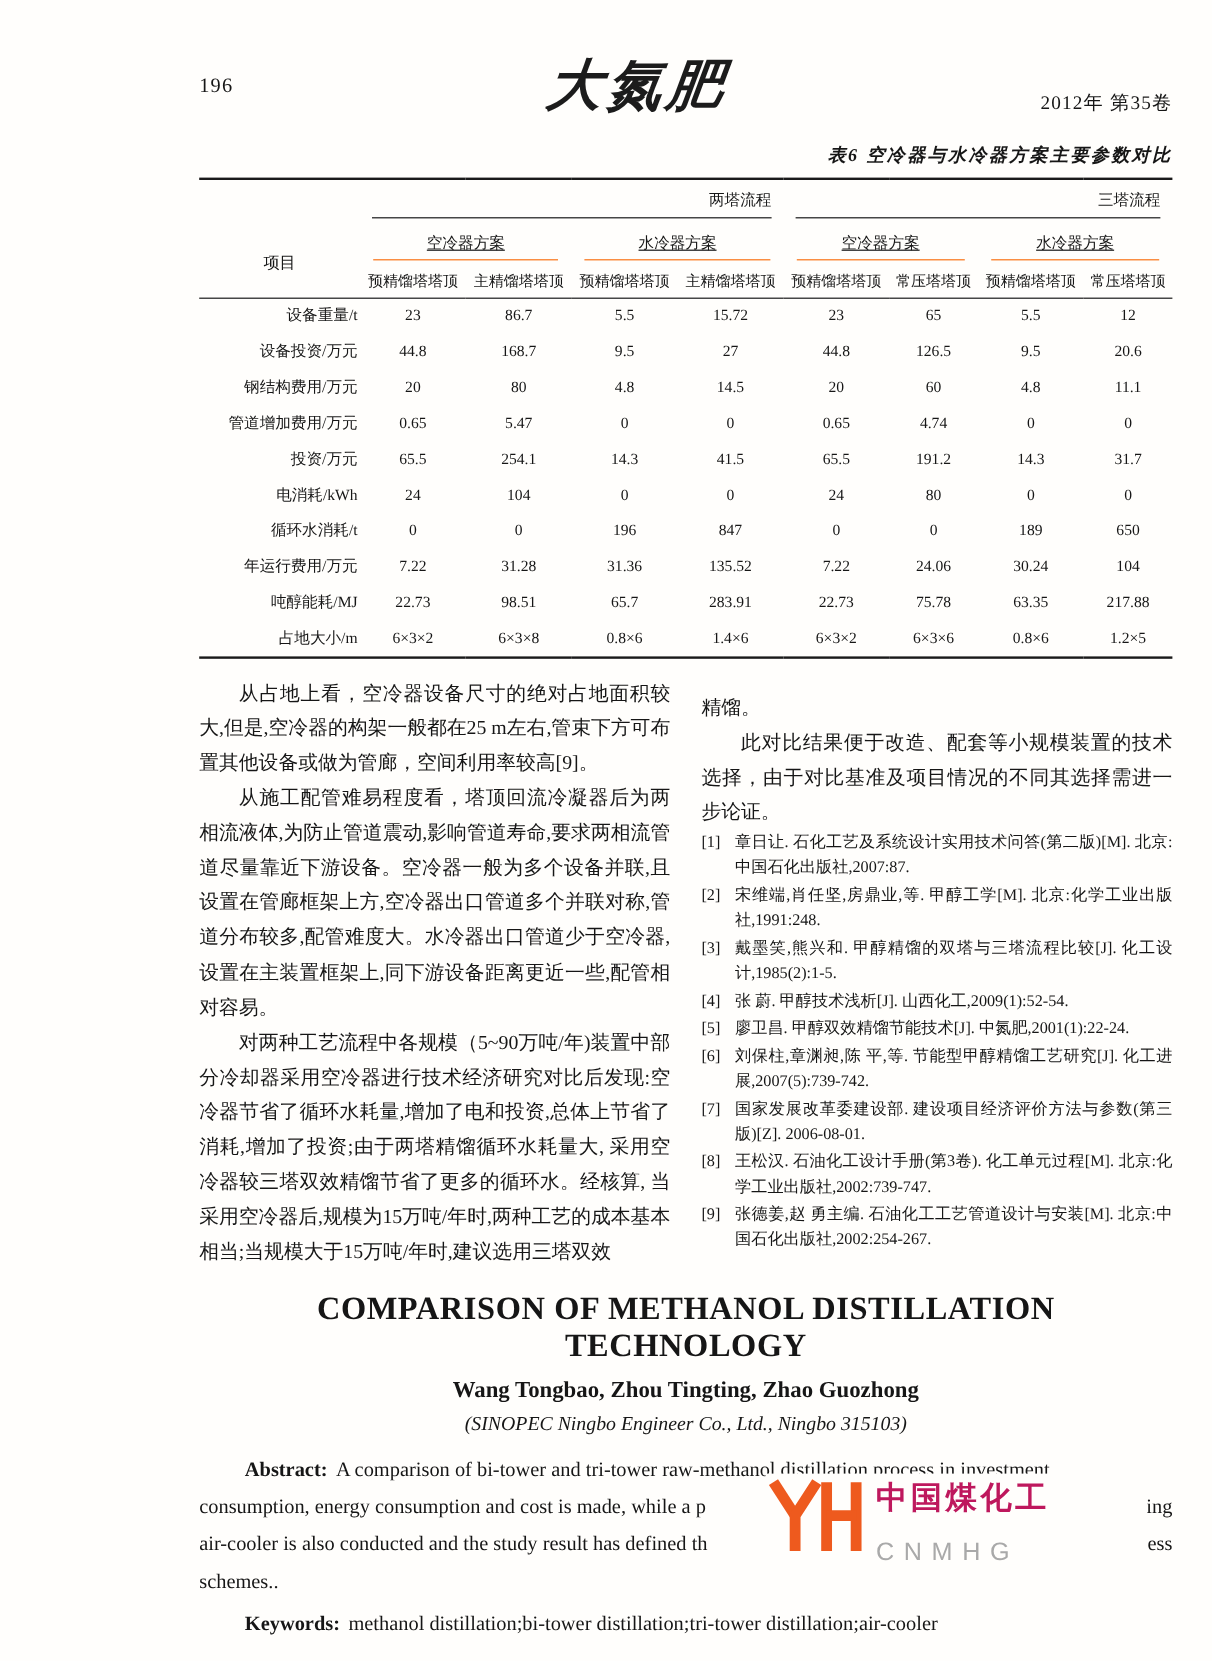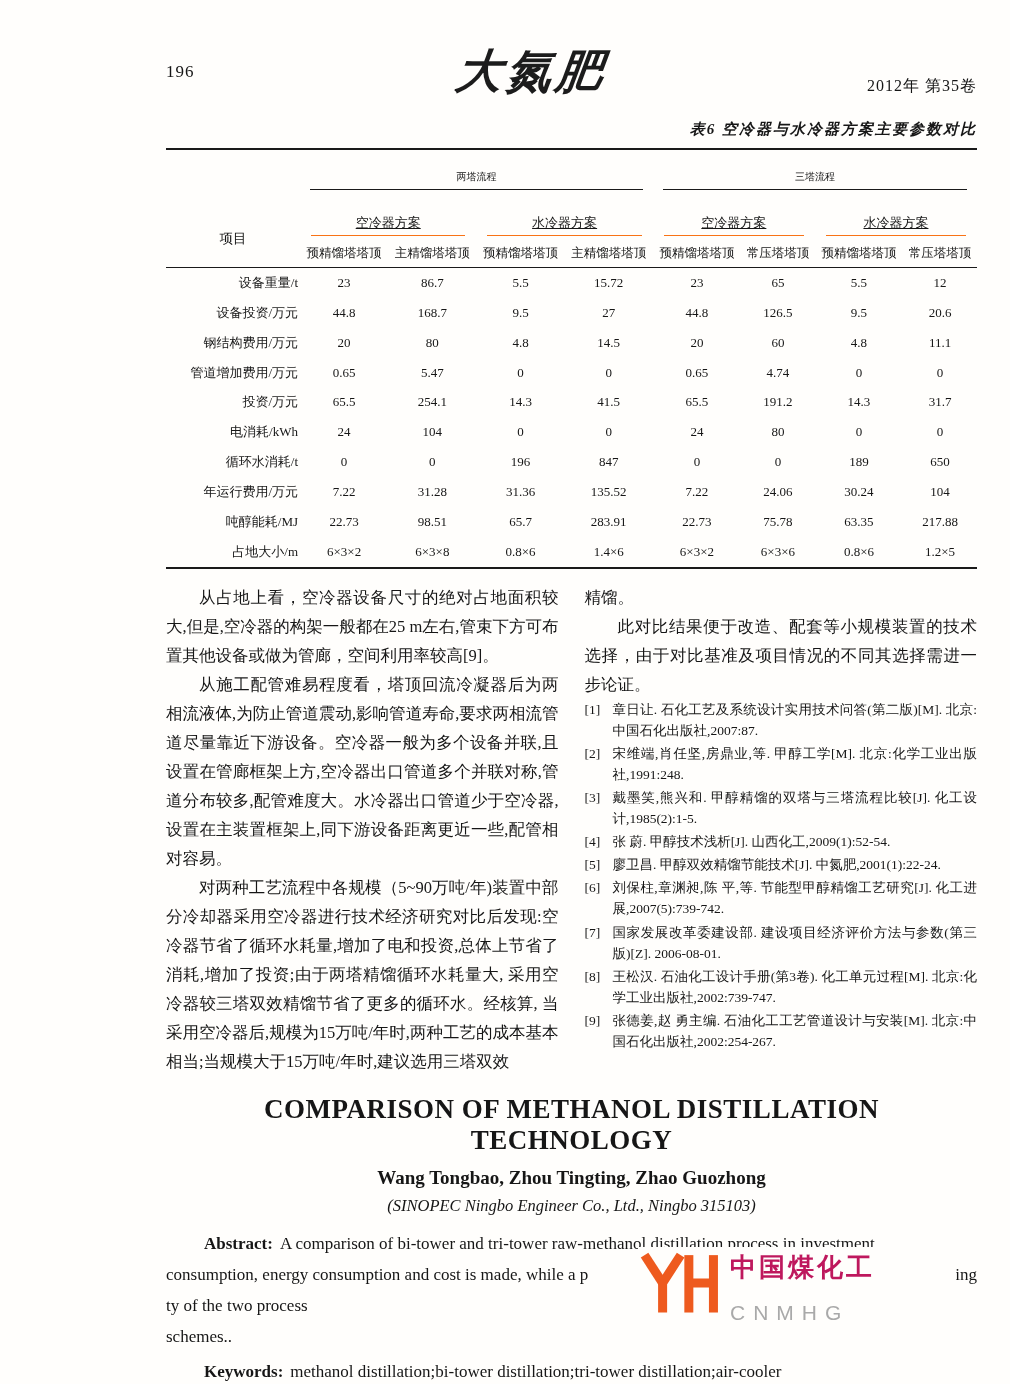--- a/index.html
+++ b/index.html
@@ -23,30 +23,30 @@
 
   
   .table-caption { text-align:right; font-size:15px; font-weight:bold; margin-top:22px; letter-spacing:2px;font-style:italic; }
   table.cmp {
     width:100%; border-collapse:collapse; margin-top:9px;
     border-top:2px solid #1a1a1a; border-bottom:2px solid #1a1a1a;
     font-size:13px;
   }
   table.cmp th, table.cmp td { font-weight:normal; text-align:center; padding:4px 2px; line-height:1.45; }
   th.group { padding:5px 0 0; }
-  th.group > div { border-bottom:1px solid #1a1a1a; padding-bottom:4px; margin:16px 8px; font-size:10px; }
+  th.group > div { border-bottom:1px solid #1a1a1a; padding-bottom:4px; margin:4px 8px; font-size:13px;text-align:right; }
   th.scheme { padding:4px 0 0; }
   th.scheme > div { border-bottom:1px solid #f97316; padding-bottom:3px; margin:0 9px;text-decoration:underline; }
   tr.subhead th { border-bottom:1px solid #1a1a1a; font-size:12.5px; padding:4px 1px 5px; }
   th.item-label { border-bottom:1px solid #1a1a1a; vertical-align:middle; font-size:13.5px; }
   table.cmp tbody td { padding:5.5px 2px; }
   table.cmp td.rlabel { text-align:right; padding-left:6px; }
 
   
-  .columns { display:flex; gap:26px; margin-top:14px; }
+  .columns { display:flex; gap:26px; margin-top:14px;align-items:center; }
   .col { flex:1; min-width:0; font-size:16.5px; line-height:1.76; text-align:justify; }
   .col p.cn { text-indent:2em; }
   .col p.cn-noindent { text-indent:0; }
   .refs-title { text-align:center; font-weight:bold; font-size:15px; margin:9px 0 7px; letter-spacing:2px; }
   .ref { font-size:13.5px; line-height:1.56; position:relative; padding-left:28px; text-align:justify; margin-bottom:2px; }
   .ref-num { position:absolute; left:0; }
 
   
   .eng-title { text-align:center; font-size:27px; font-weight:bold; margin-top:18px; letter-spacing:0.5px; }
   .eng-authors { text-align:center; font-size:19px; font-weight:bold; margin-top:11px; }
@@ -266,20 +266,21 @@
 
     <div class="abstract">
       <div class="abs-line abs-line1">
         <b class="lbl">Abstract:</b><span>A comparison of bi-tower and tri-tower raw-methanol distillation process in investment,</span>
       </div>
       <div class="abs-line abs-flex">
         <span>consumption, energy consumption and cost is made, while a p</span>
         <span>hnical scheme using</span>
       </div>
       <div class="abs-line abs-flex">
+        <span>air-cooler is also conducted and the study result has defined th</span>
         <span>ty of the two process</span>
       </div>
       <div class="abs-line">schemes..</div>
 
       <div class="watermark">
         <span class="wm-logo">
           <svg width="82" height="66" viewBox="0 0 100 80" xmlns="http://www.w3.org/2000/svg">
             <g stroke="#ee5a1e" stroke-width="11" fill="none">
               <path d="M8 6 L30 40"></path>
               <path d="M52 6 L30 40 L30 76"></path>

